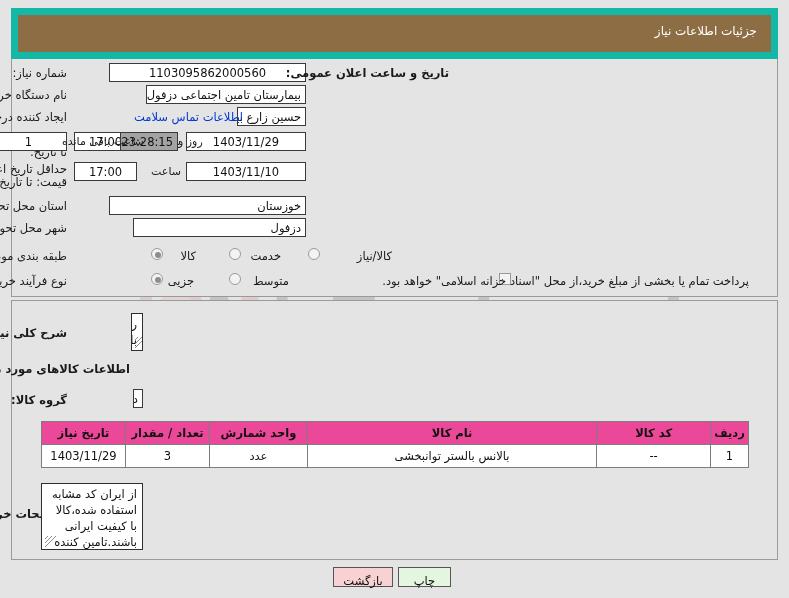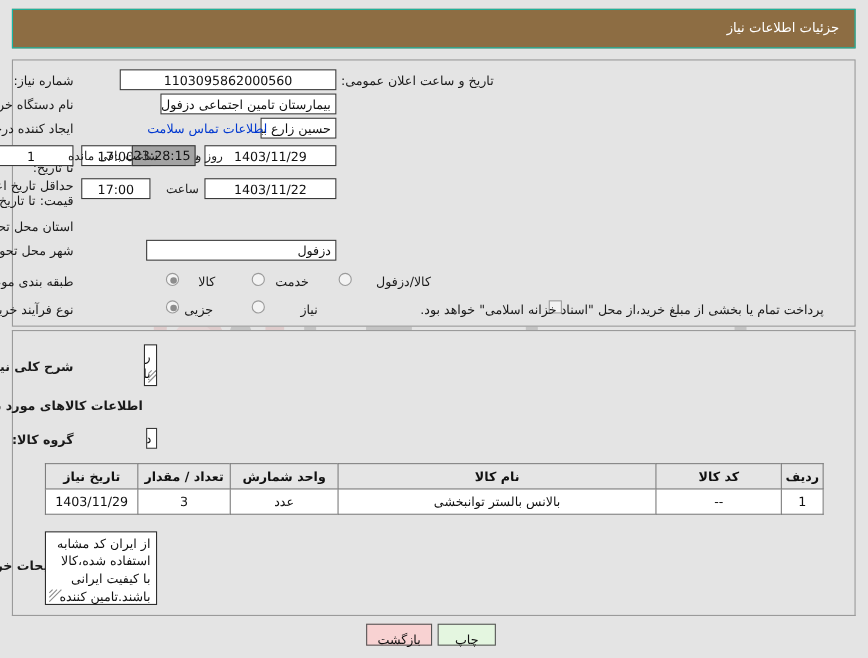--- a/index.html
+++ b/index.html
@@ -41,23 +41,23 @@
     position: absolute;
     left: 140px; top: 0px;
     width: 120px; height: 135px;
     opacity: 0.33;
   }
 
   
   #titlebar {
     position: absolute;
     left: 11px; top: 8px;
-    width: 767px; height: 36px;
+    width: 767px; height: 51px;
     background: #8d6d43;
-    border: 1px solid #14b8a6;
+    border: 7px solid #14b8a6;
     z-index: 10;
   }
   #titlebar .t {
     position: absolute;
     right: 14px; top: 9px;
     color: #ffffff;
     font-size: 12px;
     font-weight: normal;
   }
 
@@ -186,21 +186,21 @@
   #goods-table {
     position: absolute;
     left: 41px; top: 421px;
     width: 708px;
     border-collapse: collapse;
     font-size: 11.5px;
     z-index: 12;
     background: #fff;
   }
   #goods-table th {
-    background: #e5e5e5;
+    background: #ec4899;
     border: 1px solid #7d7d7d;
     color: #111;
     font-weight: bold;
     height: 23px;
     padding: 0 3px;
     text-align: center;
     white-space: nowrap;
   }
   #goods-table td {
     background: #ffffff;
@@ -244,61 +244,62 @@
 
   <div id="titlebar">
     <div class="t">جزئیات اطلاعات نیاز</div>
   </div>
 
   <div class="panel" id="panel-top"></div>
 
   <div class="lbl" style="right:722px; top:67px;">شماره نیاز:</div>
   <div class="fld ctr" style="right:483px; top:63px; width:197px;">1103095862000560</div>
 
-  <div class="lbl" style="right:340px; top:67px;">تاریخ و ساعت اعلان عمومی:</div>
+  <div class="lbl" style="right:340px; top:67px;font-weight:bold;">تاریخ و ساعت اعلان عمومی:</div>
 
   <div class="lbl" style="right:722px; top:89px;">نام دستگاه خریدار:</div>
   <div class="fld rt" style="right:483px; top:85px; left:146px;">بیمارستان تامین اجتماعی دزفول</div>
 
   <div class="lbl" style="right:722px; top:111px;">ایجاد کننده درخواست:</div>
   <div class="fld rt" style="right:483px; top:107px; left:237px;">حسین زارع بیراتوند کارمند بیمارستان تامین اجتماعی دزفول</div>
   <a class="link" style="left:134px; top:110px;">اطلاعات تماس سلامت</a>
 
   <div class="lbl wrap" style="right:722px; top:133px; width:94px;">مهلت ارسال پاسخ: تا تاریخ:</div>
   <div class="fld ctr" style="right:483px; top:132px; width:120px;">1403/11/29</div>
   <div class="inline-lbl" style="right:608px; top:133px;">ساعت</div>
   <div class="fld ctr" style="right:652px; top:132px; width:63px;">17:00</div>
   <div class="fld ctr" style="right:722px; top:132px; width:77px;">1</div>
   <div class="inline-lbl" style="left:178px; top:133px;">روز و</div>
   <div class="fld ctr yellow" style="left:120px; top:132px; width:58px;">23:28:15</div>
   <div class="inline-lbl" style="left:62px; top:133px;">ساعت باقی مانده</div>
 
   <div class="lbl wrap" style="right:722px; top:163px; width:94px;">حداقل تاریخ اعتبار قیمت: تا تاریخ:</div>
-  <div class="fld ctr" style="right:483px; top:162px; width:120px;">1403/11/22</div>
+  <div class="fld ctr" style="right:483px; top:162px; width:120px;">1403/11/10</div>
   <div class="inline-lbl" style="right:608px; top:163px;">ساعت</div>
   <div class="fld ctr" style="right:652px; top:162px; width:63px;">17:00</div>
 
   <div class="lbl" style="right:722px; top:200px;">استان محل تحویل:</div>
+  <div class="fld rt" style="right:483px; top:196px; width:197px;">خوزستان</div>
 
   <div class="lbl" style="right:722px; top:222px;">شهر محل تحویل:</div>
   <div class="fld rt" style="right:483px; top:218px; width:173px;">دزفول</div>
 
   <div class="lbl" style="right:722px; top:250px;">طبقه بندی موضوعی:</div>
   <div class="radio on" style="right:626px; top:248px;"></div>
   <div class="radio-lbl" style="right:593px; top:249px;">کالا</div>
   <div class="radio" style="right:548px; top:248px;"></div>
   <div class="radio-lbl" style="right:508px; top:249px;">خدمت</div>
   <div class="radio" style="right:469px; top:248px;"></div>
-  <div class="radio-lbl" style="right:397px; top:249px;">کالا/دزفول</div>
+  <div class="radio-lbl" style="right:397px; top:249px;">کالا/نیاز</div>
 
   <div class="lbl" style="right:722px; top:275px;">نوع فرآیند خرید :</div>
   <div class="radio on" style="right:626px; top:273px;"></div>
   <div class="radio-lbl" style="right:595px; top:274px;">جزیی</div>
   <div class="radio" style="right:548px; top:273px;"></div>
-  <div class="radio-lbl" style="right:500px; top:274px;">نیاز</div>
+  <div class="radio-lbl" style="right:500px; top:274px;">متوسط</div>
   <div class="chk" style="right:278px; top:273px;"></div>
   <div class="radio-lbl" style="right:40px; top:274px;">پرداخت تمام یا بخشی از مبلغ خرید،از محل "اسناد خزانه اسلامی" خواهد بود.</div>
 
   <div class="panel" id="panel-mid"></div>
 
   <div class="lbl bold" style="right:722px; top:327px;">شرح کلی نیاز:</div>
   <div class="ta" style="right:646px; top:313px; left:137px; height:38px;">
     <span>رولر بال</span>
     <svg class="grip" viewBox="0 0 13 13">
       <line x1="1" y1="12" x2="12" y2="1" stroke="#8a8a8a" stroke-width="1"></line>

